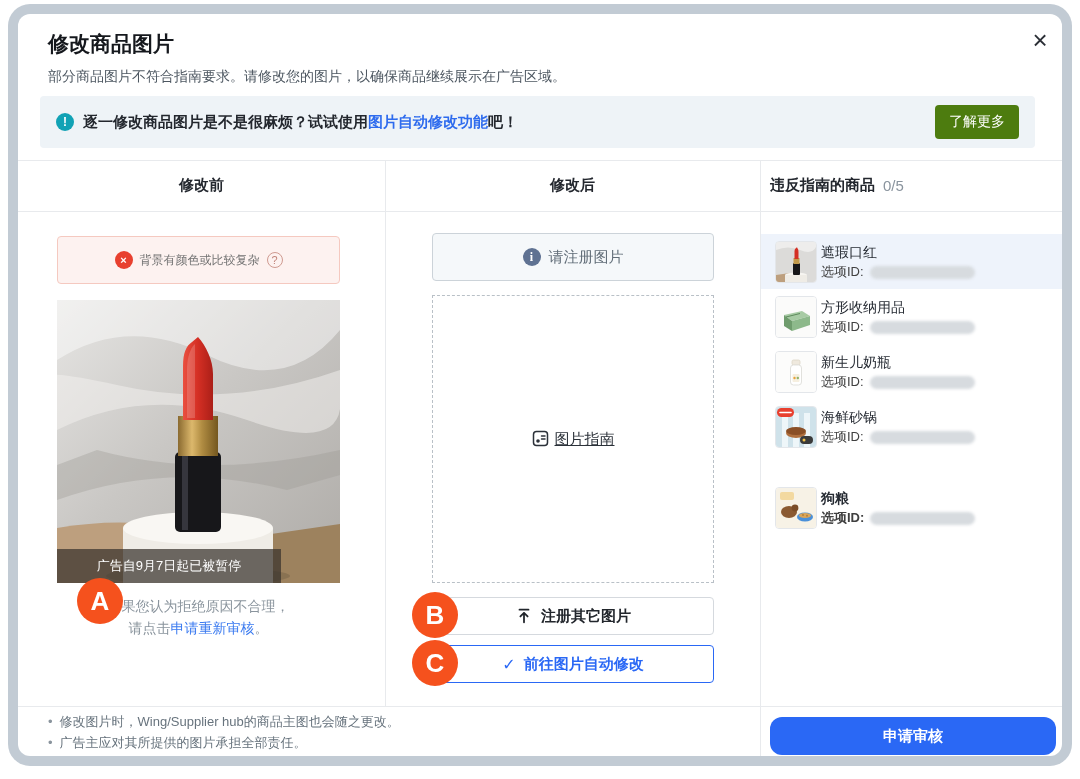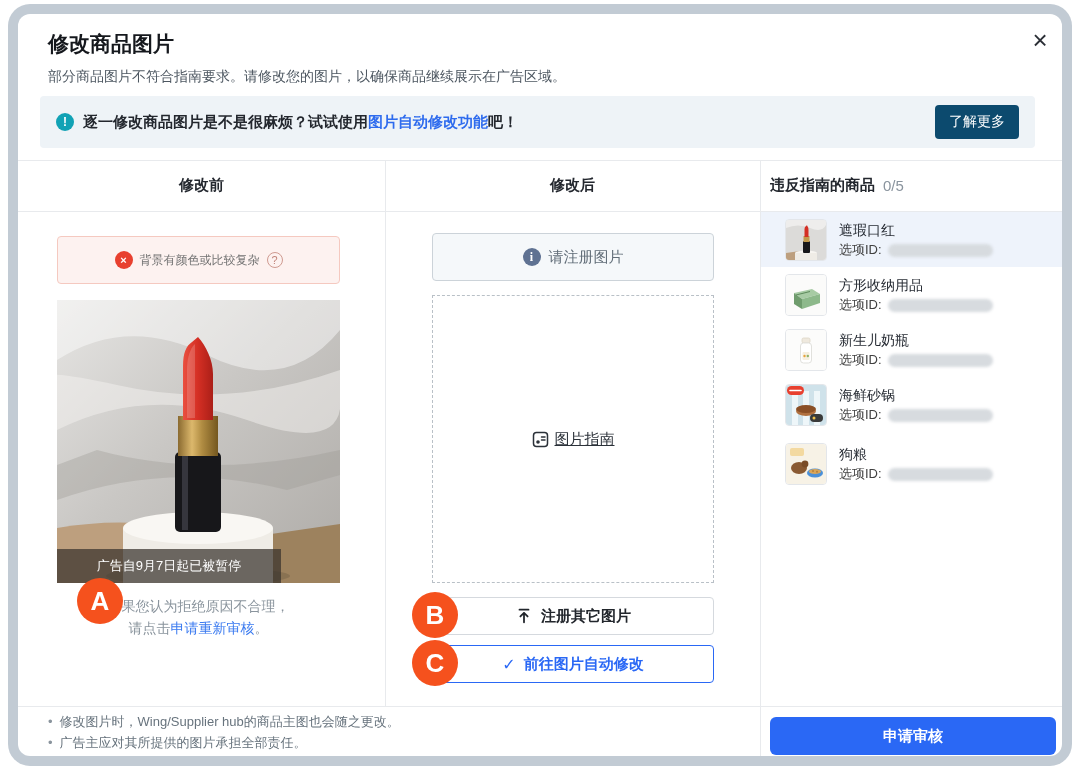--- a/index.html
+++ b/index.html
@@ -22,21 +22,21 @@
   .close-btn{position:absolute;left:1006px;top:10px;width:32px;height:32px;font-size:26px;line-height:32px;
     text-align:center;color:#2b2f36;cursor:pointer;}
   .dlg-subtitle{position:absolute;left:30px;top:54px;font-size:14px;color:#4d5761;}
   
   .banner{position:absolute;left:22px;top:82px;width:995px;height:52px;background:#eef3f7;border-radius:4px;
     display:flex;align-items:center;padding:0 16px;box-sizing:border-box;}
   .banner-icon{width:18px;height:18px;border-radius:50%;background:#11a2b5;color:#fff;font-size:12px;font-weight:bold;
     display:flex;align-items:center;justify-content:center;flex:0 0 auto;margin-right:9px;}
   .banner-text{font-size:15px;font-weight:bold;color:#23272e;}
   .banner-text .lnk{color:#2e6bee;cursor:pointer;}
-  .learn-more{position:absolute;right:16px;top:9px;height:34px;padding:0 14px;background:#0c4a6e;color:#fff;
+  .learn-more{position:absolute;right:16px;top:9px;height:34px;padding:0 14px;background:#4d7c0f;color:#fff;
     border:none;border-radius:4px;font-size:14px;font-family:inherit;cursor:pointer;}
   
   .hline{position:absolute;left:0;width:1044px;height:1px;background:#e8eaed;}
   .vline{position:absolute;width:1px;background:#e8eaed;}
   .col-head{position:absolute;top:146px;height:51px;display:flex;align-items:center;justify-content:center;
     font-size:15px;font-weight:bold;color:#23272e;}
   .col-head3{position:absolute;left:752px;top:146px;height:51px;display:flex;align-items:center;gap:8px;}
   .col-head3 .t{font-size:15px;font-weight:bold;color:#23272e;}
   .col-head3 .c{font-size:15px;color:#8a949e;}
   
@@ -55,42 +55,42 @@
   .note{position:absolute;left:39px;top:581px;width:283px;text-align:center;font-size:14px;color:#8a949d;line-height:22px;}
   .note .lnk{color:#3a7af0;cursor:pointer;}
   
   .register-hint{position:absolute;left:414px;top:219px;width:282px;height:48px;background:#f5f8fa;
     border:1px solid #ccd3d9;border-radius:4px;display:flex;align-items:center;justify-content:center;gap:8px;box-sizing:border-box;}
   .reg-icon{width:18px;height:18px;border-radius:50%;background:#5f7292;color:#fff;font-size:12px;font-weight:bold;
     font-family:"Liberation Serif","DejaVu Serif",serif;display:flex;align-items:center;justify-content:center;}
   .register-hint .t{font-size:15px;color:#616d78;}
   .dashed-box{position:absolute;left:414px;top:281px;width:282px;height:288px;border:1px dashed #b9c0c7;
     box-sizing:border-box;display:flex;align-items:center;justify-content:center;}
-  .guide-link{display:flex;align-items:center;gap:6px;cursor:pointer;}
+  .guide-link{display:flex;align-items:flex-start;gap:6px;cursor:pointer;}
   .guide-link .t{font-size:15px;color:#2b3139;text-decoration:underline;}
   .mid-btn{position:absolute;left:414px;width:282px;height:38px;background:#fff;border-radius:4px;
     display:flex;align-items:center;justify-content:center;gap:8px;font-size:15px;font-weight:bold;
     font-family:inherit;cursor:pointer;box-sizing:border-box;}
   .btn-register{top:583px;border:1px solid #d5d9de;color:#22262c;}
   .btn-autofix{top:631px;border:1px solid #2a68f5;color:#2a68f5;}
   .check-glyph{font-size:16px;font-weight:bold;}
   
-  .prod-row{position:absolute;left:743px;width:301px;height:55px;display:flex;align-items:center;gap:12px;
-    padding-left:24px;box-sizing:border-box;cursor:pointer;}
+  .prod-row{position:absolute;left:743px;width:301px;height:55px;display:flex;align-items:center;gap:4px;
+    padding-left:14px;box-sizing:border-box;cursor:pointer;margin-top:22px;}
   .prod-row.selected{background:#eef3fb;}
   .thumb{width:42px;height:42px;border:1px solid #e3e6ea;border-radius:4px;box-sizing:border-box;overflow:hidden;
     background:#fff;flex:0 0 auto;}
   .p-name{font-size:14px;color:#262b33;line-height:18px;}
   .p-id{font-size:13px;color:#404040;line-height:16px;display:flex;align-items:center;margin-top:3px;}
   .pill{width:105px;height:13px;background:#d7dbdf;border-radius:7px;margin-left:6px;filter:blur(1.5px);}
   
   .foot-note{position:absolute;left:30px;font-size:13px;color:#67737d;}
   .foot-note .b{margin-right:7px;color:#8a949d;}
   .submit-btn{position:absolute;left:752px;top:703px;width:286px;height:38px;background:#2a68f5;color:#fff;
-    border:none;border-radius:6px;font-size:15px;font-weight:bold;font-family:inherit;cursor:pointer;}
+    border:none;border-radius:12px;font-size:15px;font-weight:bold;font-family:inherit;cursor:pointer;}
 </style>
 </head>
 <body>
 
 <div class="frame"></div>
 
 <div class="dialog">
 
   <div class="dlg-title">修改商品图片</div>
   <div class="close-btn">×</div>
@@ -278,21 +278,21 @@
     </span>
     <span>
       <div class="p-name">海鲜砂锅</div>
       <div class="p-id">
           <span>选项ID:</span>
           <span class="pill"></span>
         </div>
     </span>
   </div>
 
-  <div class="prod-row" style="top:422px;">
+  <div class="prod-row" style="top:444px;font-weight:bold;">
     <span class="thumb">
       <svg width="40" height="40" viewBox="0 0 40 40">
         <rect width="40" height="40" fill="#f7f2e6"></rect>
         <rect x="4" y="4" width="14" height="8" rx="2" fill="#f3d9a0"></rect>
         <ellipse cx="13" cy="24" rx="8" ry="6" fill="#8a5a32"></ellipse>
         <circle cx="19" cy="20" r="3.4" fill="#7a4c27"></circle>
         <ellipse cx="29" cy="29" rx="8" ry="4.5" fill="#4a90d9"></ellipse>
         <ellipse cx="29" cy="27.5" rx="6" ry="2.5" fill="#d9a55a"></ellipse>
         <circle cx="27" cy="27" r="1" fill="#b5803a"></circle>
         <circle cx="31" cy="27.8" r="1" fill="#b5803a"></circle>

